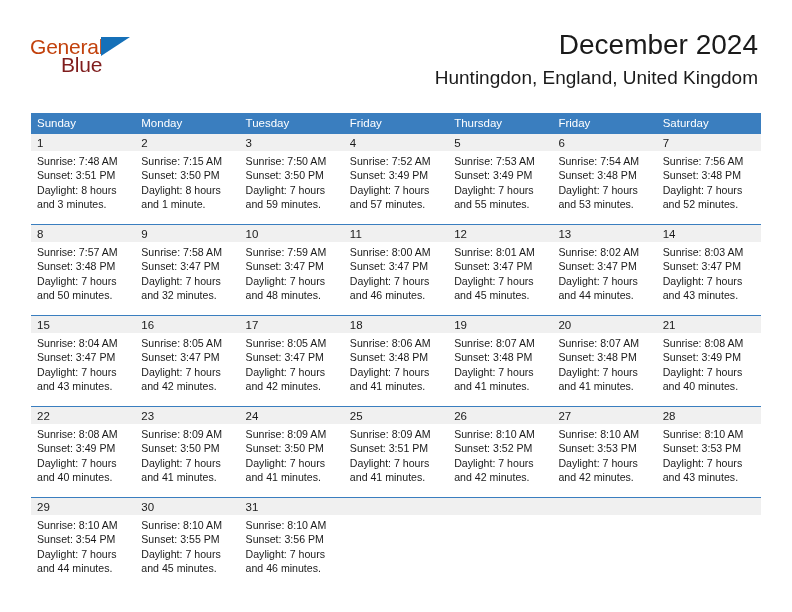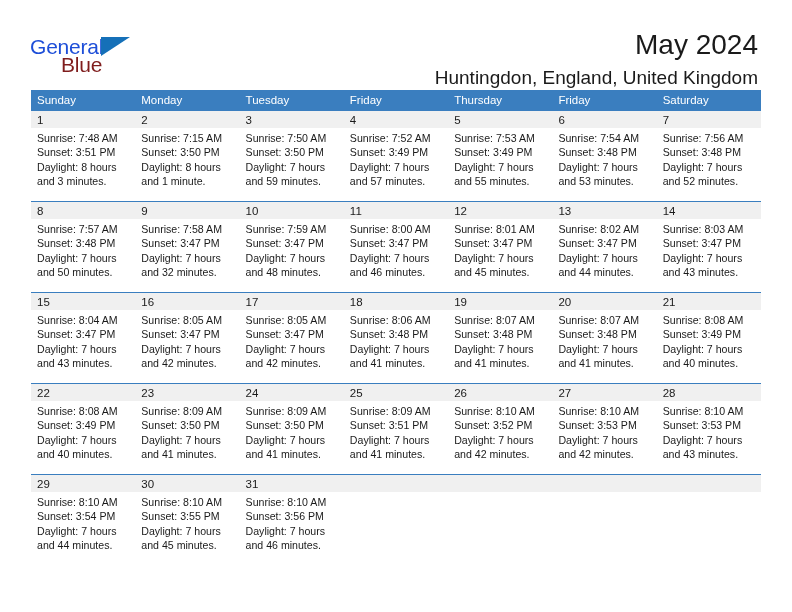--- a/index.html
+++ b/index.html
@@ -36,21 +36,21 @@
     top: 36px;
     width: 200px;
     height: 48px;
   }
   .brand-general {
     position: absolute;
     left: 0;
     top: 0;
     font-size: 21px;
     line-height: 22px;
-    color: #1d4ed8;
+    color: #c2410c;
     letter-spacing: -0.2px;
     font-family: "Liberation Sans", sans-serif;
   }
   .brand-blue {
     position: absolute;
     left: 31px;
     top: 18px;
     font-size: 21px;
     line-height: 22px;
     color: #7f1d1d;
@@ -86,21 +86,21 @@
     line-height: 20px;
     color: #1a1a1a;
     margin: 6px 0 0 0;
     white-space: nowrap;
   }
 
   
   .calendar {
     position: absolute;
     left: 31px;
-    top: 90px;
+    top: 113px;
     width: 730px;
     border-collapse: collapse;
     table-layout: fixed;
   }
   .calendar col { width: 104.28px; }
 
   thead th {
     background: #3a7ebf;
     color: #ffffff;
     font-size: 11.5px;
@@ -152,21 +152,21 @@
 
   <div class="top">
 
     <div class="brand">
       <span class="brand-general">General</span>
       <span class="brand-triangle"></span>
       <span class="brand-blue">Blue</span>
     </div>
 
     <div class="title-wrap">
-      <h1 class="cal-title">May 2024</h1>
+      <h1 class="cal-title">December 2024</h1>
       <div class="cal-subtitle">Huntingdon, England, United Kingdom</div>
     </div>
 
   </div>
 
   <table class="calendar">
     <colgroup>
       <col>
         <col>
         <col>

